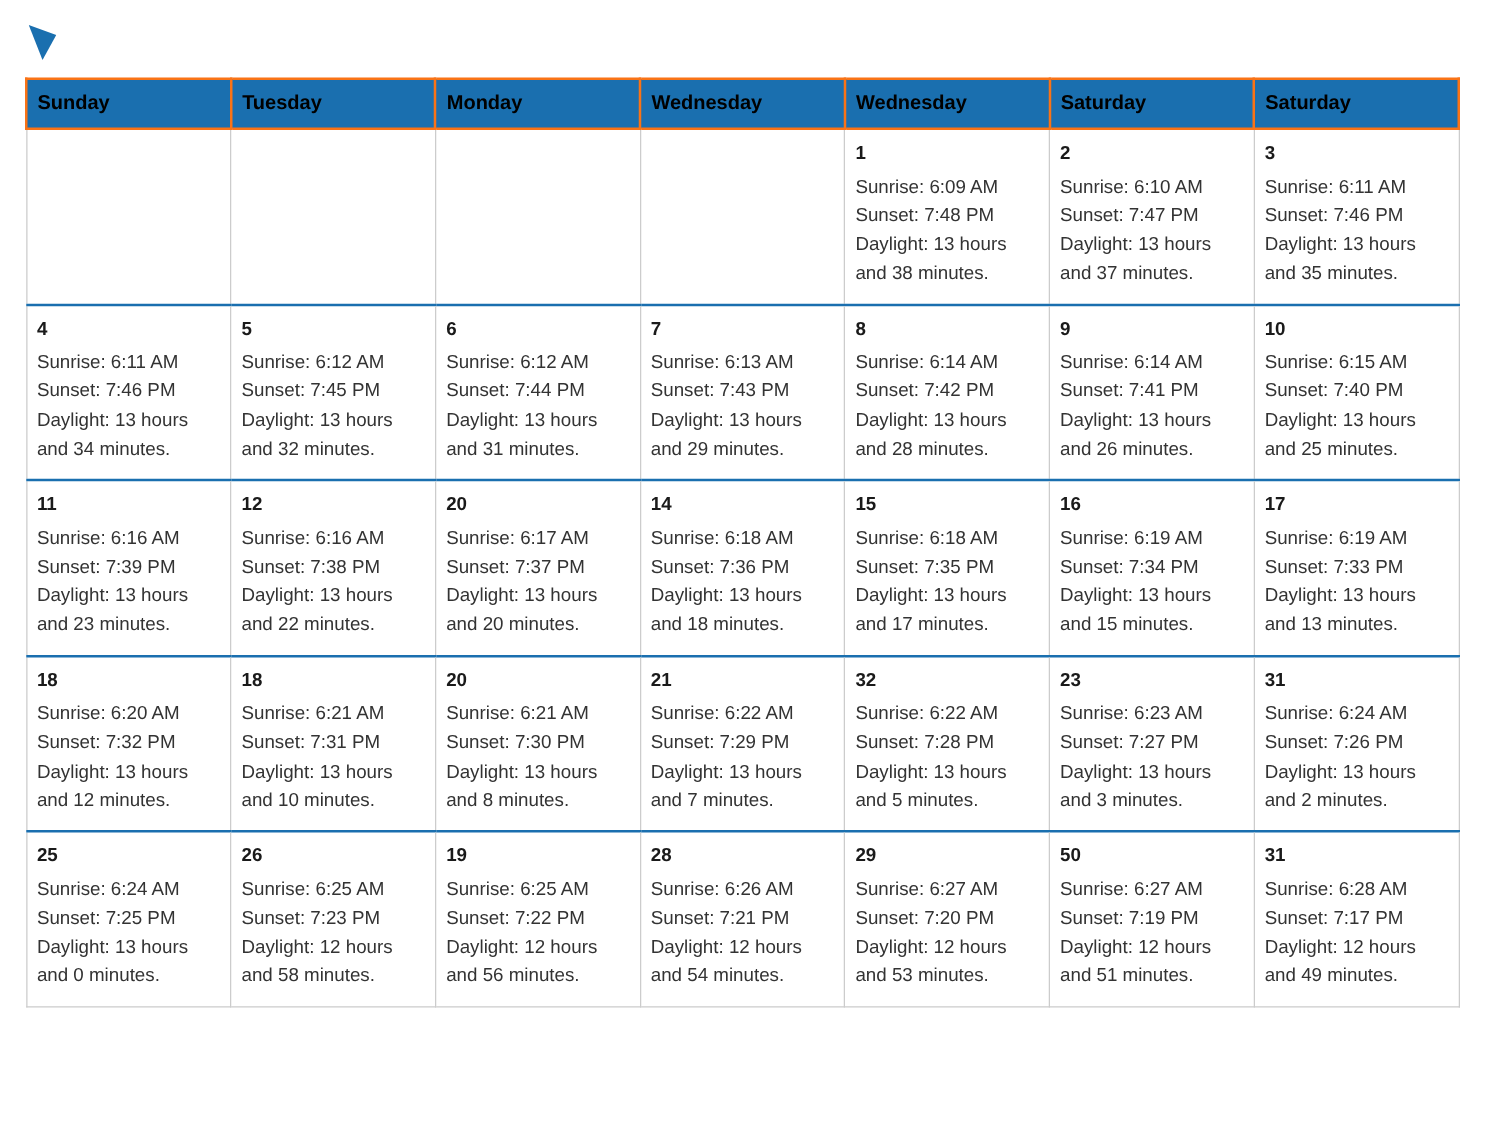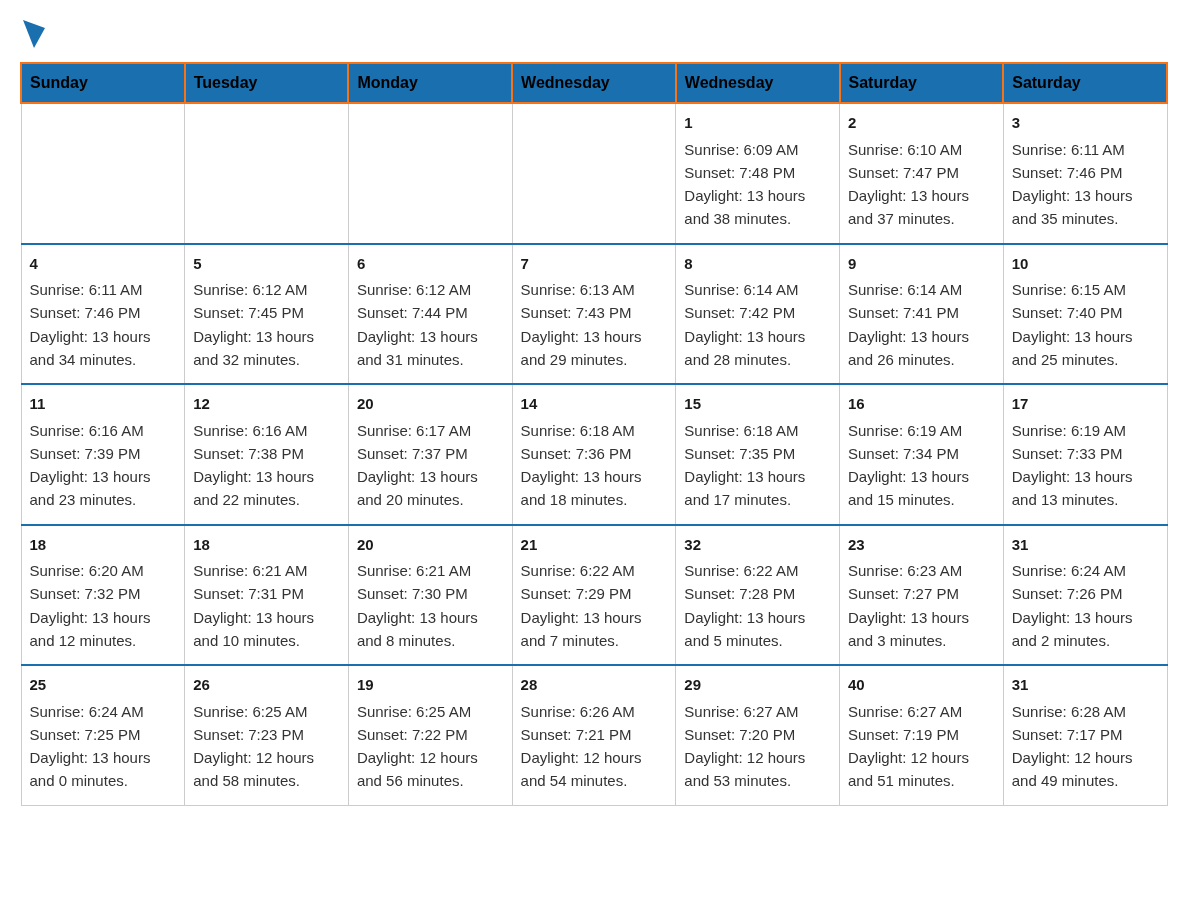--- a/index.html
+++ b/index.html
@@ -244,21 +244,21 @@
         </td>
         <td>
           <span class="day-number">28</span>
           <div class="day-info">Sunrise: 6:26 AM<br>Sunset: 7:21 PM<br>Daylight: 12 hours<br>and 54 minutes.</div>
         </td>
         <td>
           <span class="day-number">29</span>
           <div class="day-info">Sunrise: 6:27 AM<br>Sunset: 7:20 PM<br>Daylight: 12 hours<br>and 53 minutes.</div>
         </td>
         <td>
-          <span class="day-number">40</span>
+          <span class="day-number">50</span>
           <div class="day-info">Sunrise: 6:27 AM<br>Sunset: 7:19 PM<br>Daylight: 12 hours<br>and 51 minutes.</div>
         </td>
         <td>
           <span class="day-number">31</span>
           <div class="day-info">Sunrise: 6:28 AM<br>Sunset: 7:17 PM<br>Daylight: 12 hours<br>and 49 minutes.</div>
         </td>
       </tr>
     </tbody>
 </table>
 

